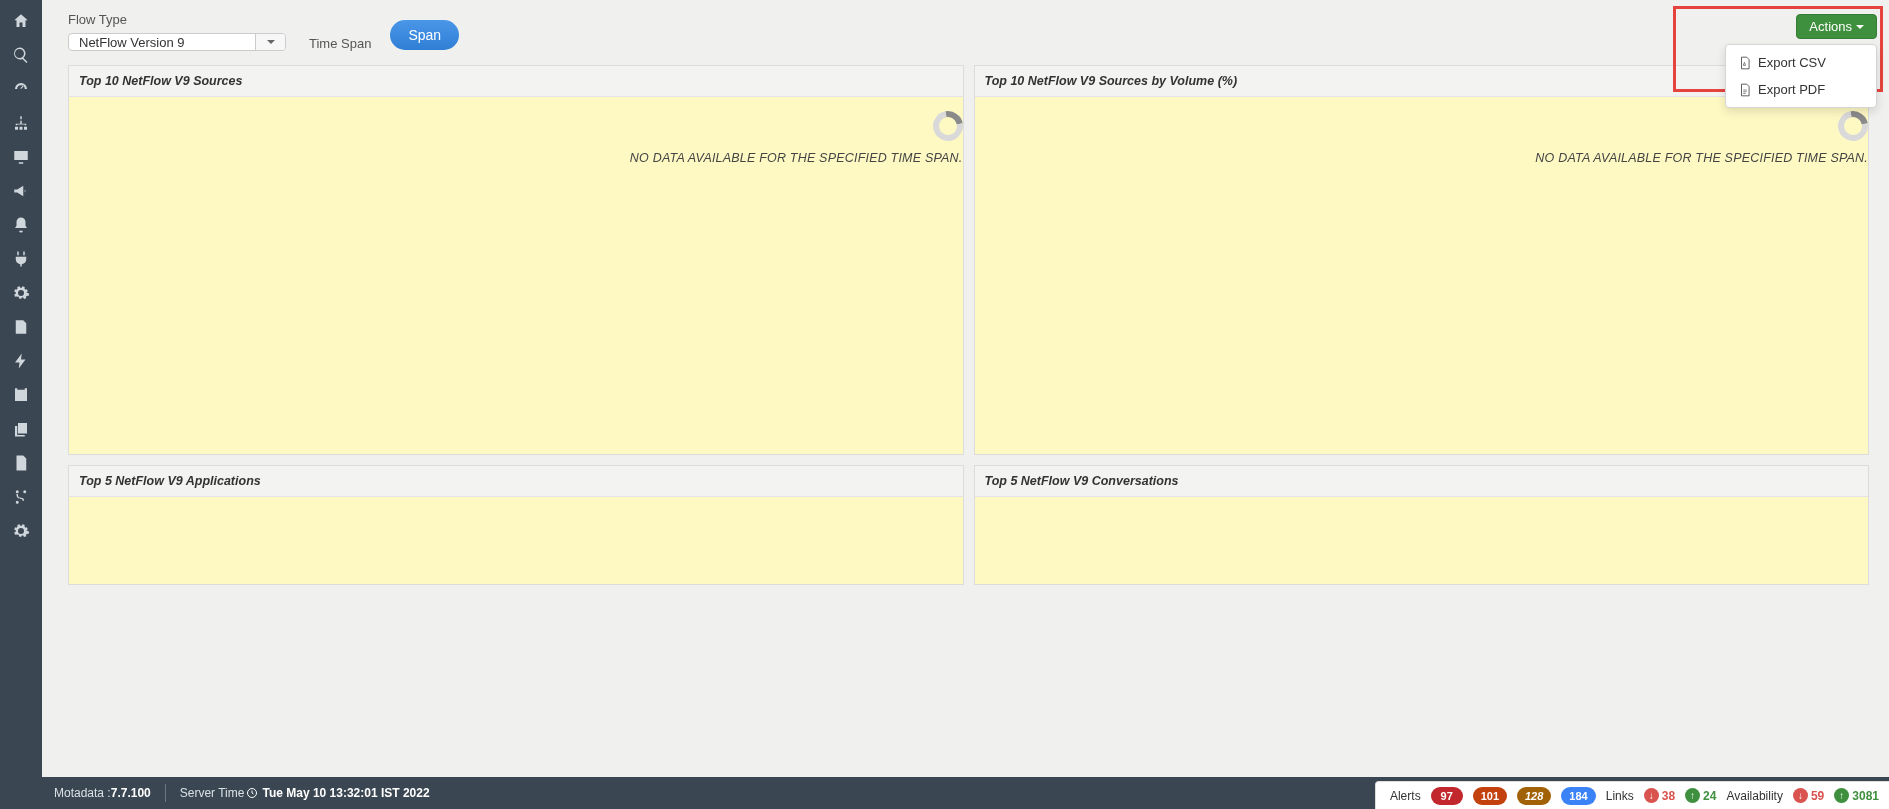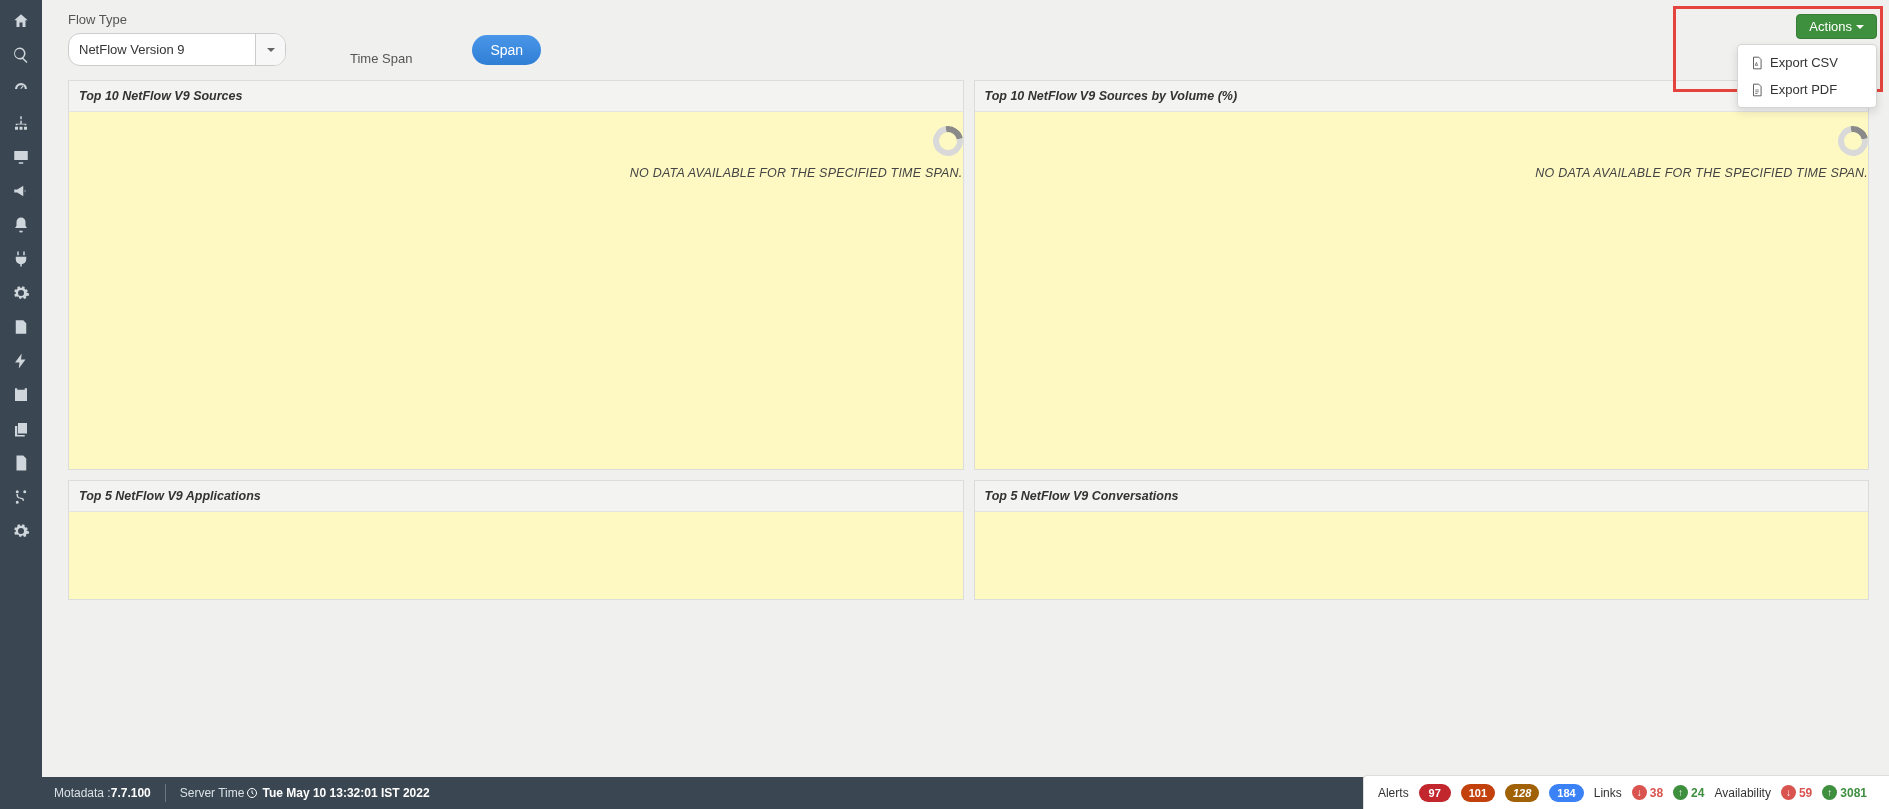--- a/index.html
+++ b/index.html
@@ -90,21 +90,21 @@
   }
   .actions-btn .caret {
     width: 0; height: 0;
     border-left: 4px solid transparent;
     border-right: 4px solid transparent;
     border-top: 4px solid #fff;
   }
   .actions-menu {
     position: absolute;
     right: 0; top: 30px;
-    width: 140px;
+    width: 152px;
     background: #fff;
     border: 1px solid #d5d5d5;
     border-radius: 4px;
     box-shadow: 0 4px 10px rgba(0,0,0,.12);
     padding: 4px 0;
   }
   .actions-menu .menu-item {
     padding: 6px 12px;
     font-size: 13px;
     color: #333;
@@ -120,30 +120,30 @@
     width: 210px; height: 86px;
     border: 3px solid #e4443d;
     pointer-events: none;
     z-index: 18;
   }
 
   
   .filters {
     display: flex;
     align-items: flex-end;
-    gap: 64px;
+    gap: 23px;
     padding: 12px 38px 14px 26px;
   }
   .filter-group { display: flex; flex-direction: column; gap: 6px; }
   .filter-group label { font-size: 13px; color: #555; }
   .select-wrap {
     display: flex;
-    height: 33px;
+    height: 18px;
     border: 1px solid #ccc;
-    border-radius: 12px;
+    border-radius: 4px;
     background: #fff;
     overflow: hidden;
   }
   .select-wrap .value {
     flex: 1;
     padding: 0 10px;
     display: flex; align-items: center;
     font-size: 13px; color: #333;
     min-width: 180px;
   }
@@ -226,26 +226,26 @@
     padding: 0 12px;
   }
   .footer .sep { width: 1px; height: 18px; background: #6a7680; margin: 0 14px; }
   .footer .label { color: #d9e1e6; }
   .footer .bold { font-weight: 700; color: #fff; }
   .footer svg.clock { width: 12px; height: 12px; fill: #fff; margin: 0 4px 0 2px; vertical-align: -1px; }
 
   .footer-right {
     position: absolute;
     right: 0; bottom: 0;
-    height: 34px;
+    height: 28px;
     background: #fff;
     border-top-left-radius: 4px;
     display: flex; align-items: center;
     gap: 10px;
-    padding: 0 22px 0 14px;
+    padding: 0 10px 0 14px;
     font-size: 12px;
     color: #333;
     border-top: 1px solid #ddd;
     border-left: 1px solid #ddd;
   }
   .pill {
     display: inline-flex; align-items: center; justify-content: center;
     min-width: 32px; height: 18px;
     border-radius: 9px;
     color: #fff;

